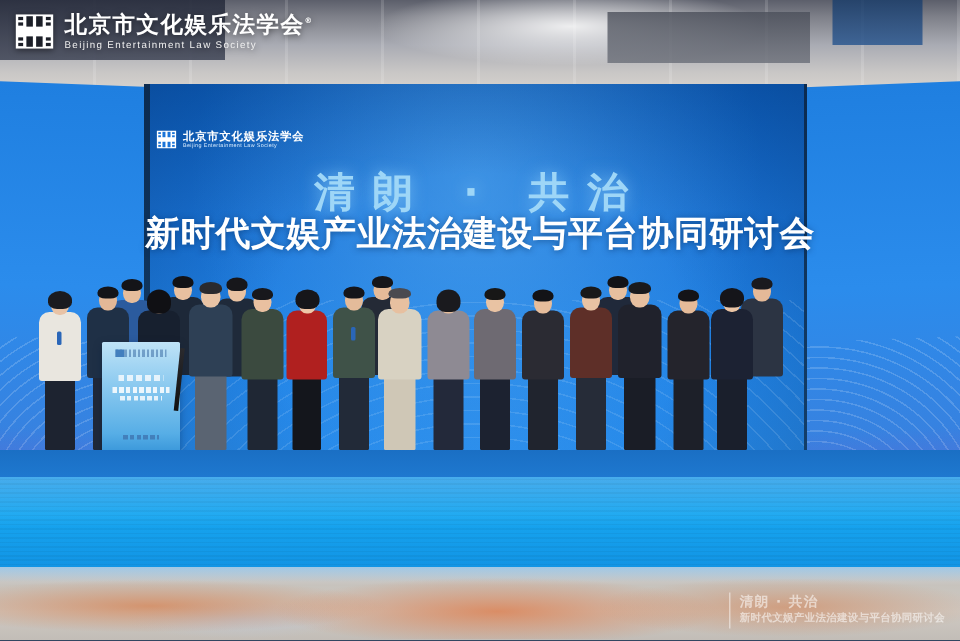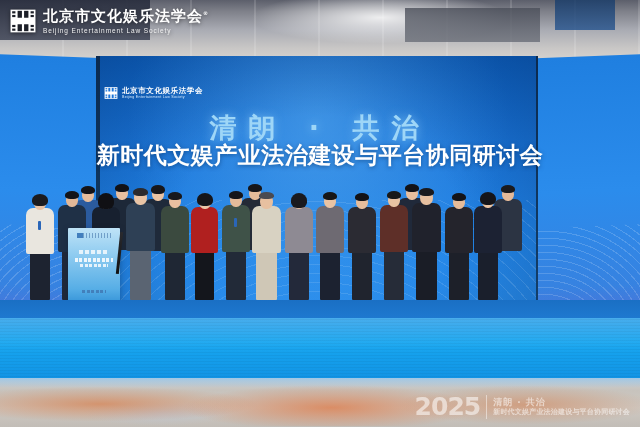--- a/index.html
+++ b/index.html
@@ -536,21 +536,20 @@
         <rect x="13" y="14" width="4" height="6.4" fill="#1c1f28"></rect>
       </svg>
     </span>
     <span>
       <div class="cn"><span>北京市文化娱乐法学会</span><span class="wm-reg">®</span></div>
       <div class="en">Beijing Entertainment Law Society</div>
     </span>
   </div>
 
   <div class="wm-bottom">
-    <div class="year">2025</div>
     <div class="divider"></div>
     <div>
       <div class="l1">清朗 · 共治</div>
       <div class="l2">新时代文娱产业法治建设与平台协同研讨会</div>
     </div>
   </div>
 
 </div>
 
 </body></html>

